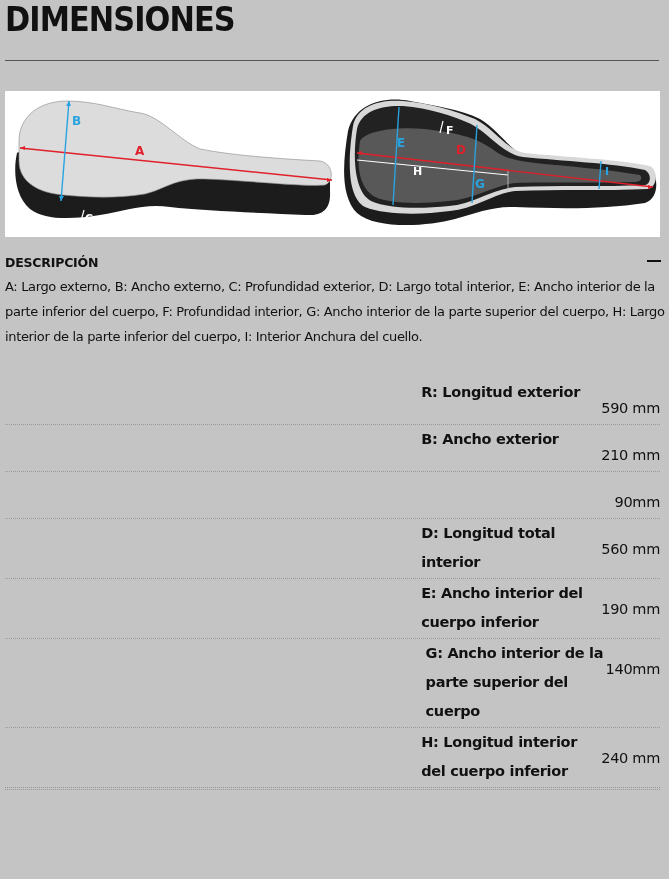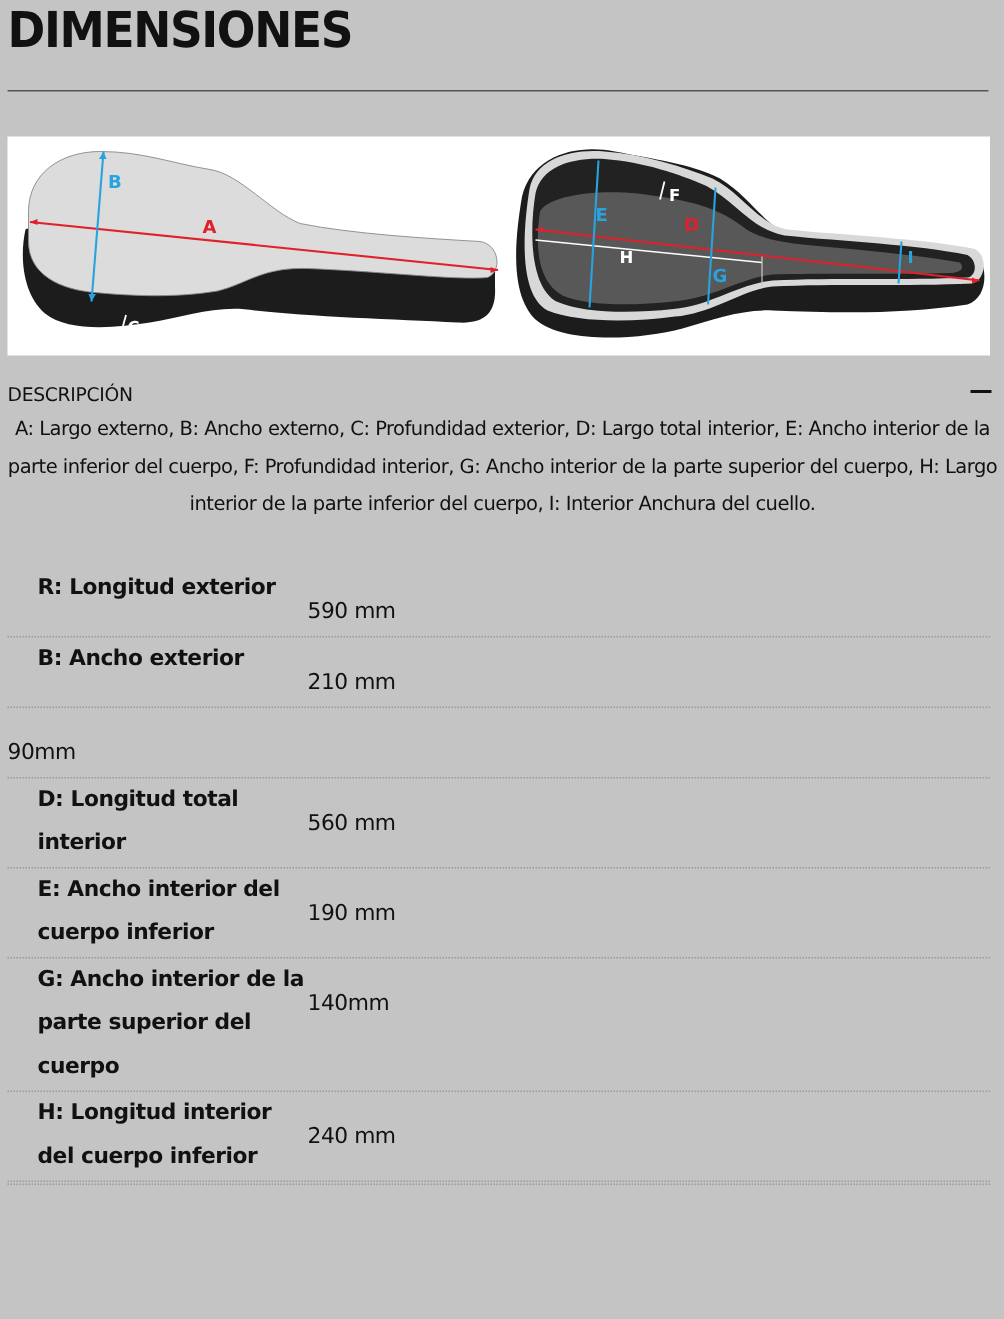--- a/index.html
+++ b/index.html
@@ -44,21 +44,21 @@
     }
     .image-strip svg { display: block; }
     .desc-header {
       position: absolute;
       left: 5px;
       top: 252px;
       width: 656px;
       height: 18px;
     }
     .desc-title {
-      font-weight: normal;
+      font-weight: bold;
       font-size: 12.5px;
       line-height: 18px;
       letter-spacing: -0.2px;
     }
     .collapse-icon {
       position: absolute;
       right: 0;
       top: 8px;
       width: 14px;
       height: 2px;
@@ -67,32 +67,32 @@
     }
     .desc-text {
       position: absolute;
       left: 5px;
       top: 274px;
       width: 660px;
       font-size: 13px;
       line-height: 25px;
       letter-spacing: -0.35px;
       color: #111;
-      text-align: center;
     }
     .specs {
       position: absolute;
       left: 5px;
       top: 378px;
       width: 655px;
     }
     .spec-row {
       display: flex;
       border-bottom: 1px dotted #9a9a9a;
       padding: 0 0 1px 0;
+      justify-content: flex-end;
     }
     .spec-label {
       width: 180px;
       padding-left: 20px;
       font-weight: bold;
       font-size: 14.5px;
       line-height: 29px;
       letter-spacing: -0.3px;
     }
     .spec-value {

